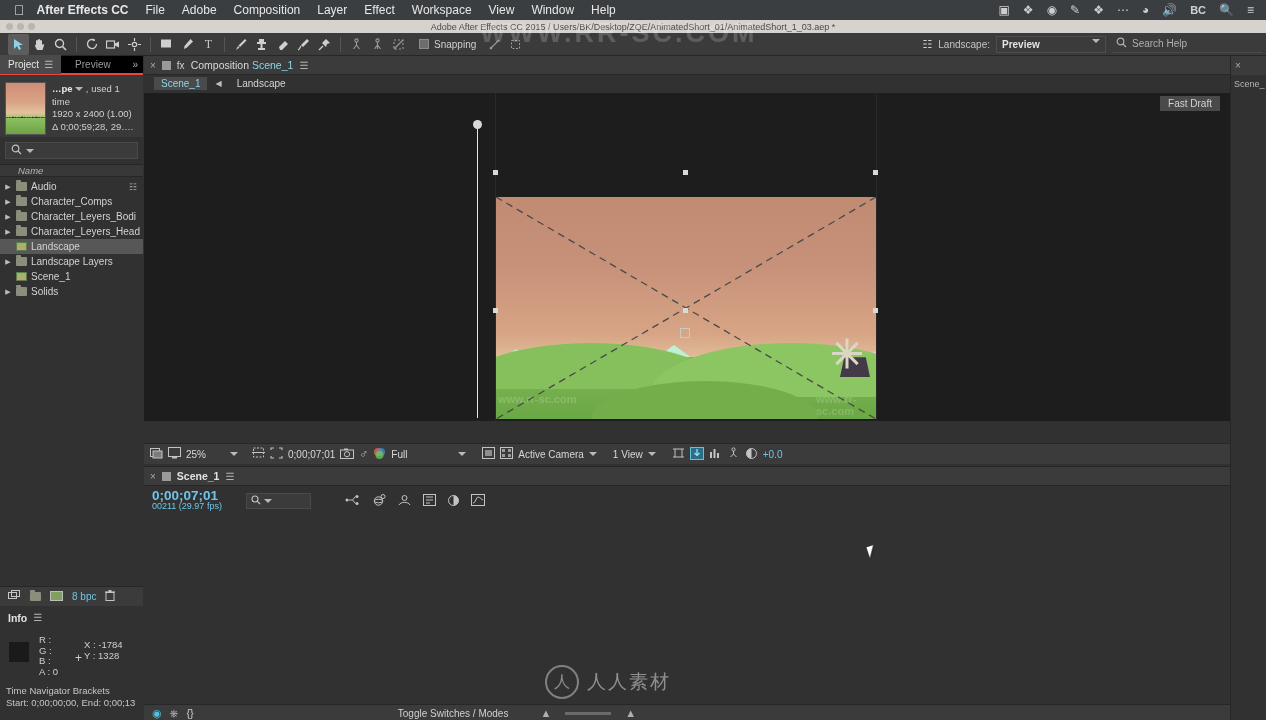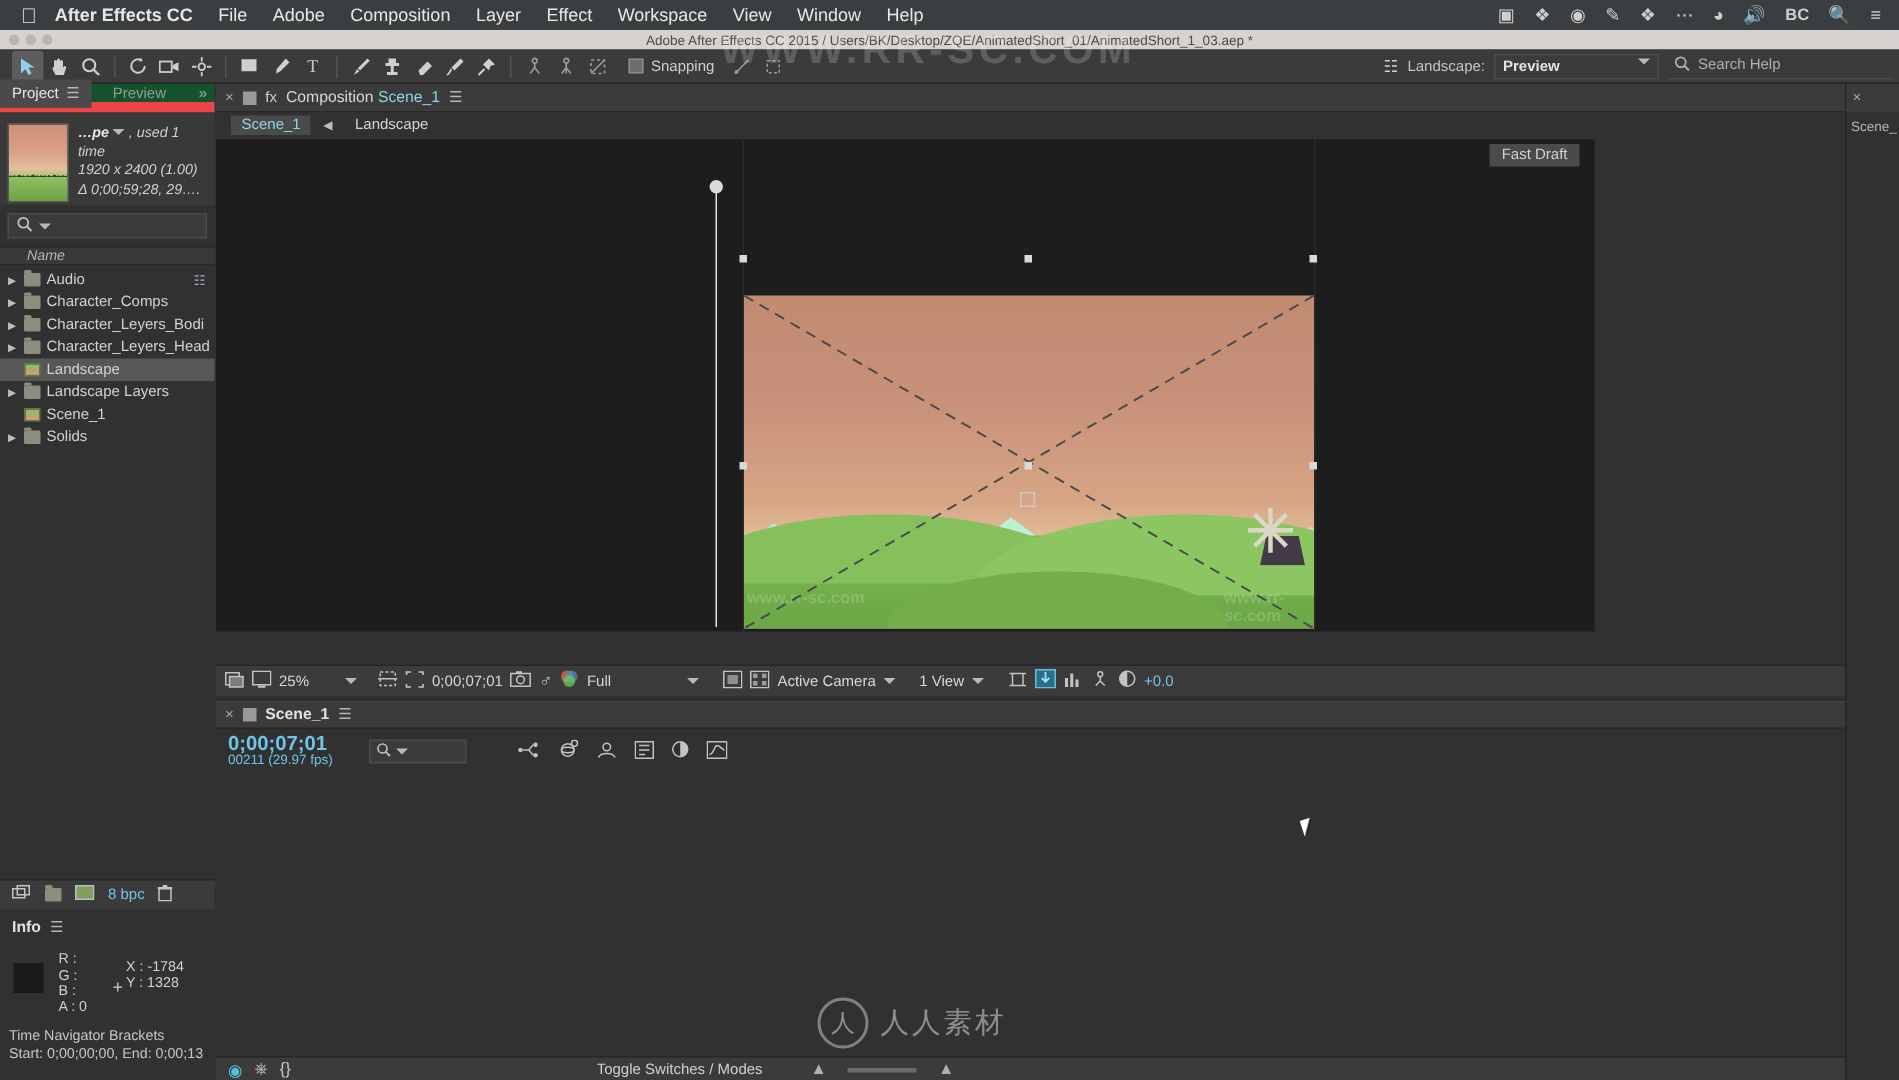--- a/index.html
+++ b/index.html
@@ -67,32 +67,32 @@
     width:150px;height:17px;background:#3b3b3b; display:flex;align-items:center;
     font-size:10px; color:#b0b0b0; gap:5px; padding-left:4px;
     border-bottom:1px solid #4a4a4a;
   }
 
   .caret{ width:0;height:0;border-left:4px solid transparent;border-right:4px solid transparent;border-top:4px solid #b9b9b9;}
 
   
   .leftcol{ position:absolute; left:0; top:56px; width:143px; height:664px; background:#313131;}
   .panelhead{
-    height:19px; background:#14532d; display:flex; align-items:center; gap:6px;
-    border-bottom:7px solid #ef4444;
+    height:19px; background:#000000; display:flex; align-items:center; gap:6px;
+    border-bottom:2px solid #ef4444;
   }
   .tab{
     height:19px; display:flex; align-items:center; padding:0 8px; font-size:10px;
     color:#9a9a9a; gap:5px;
   }
   .tab.active{ background:#4a4a4a; color:#e6e6e6;}
   .hamb{ letter-spacing:0; font-size:10px; color:#b5b5b5;}
   .chev{ margin-left:auto; padding-right:5px; color:#b0b0b0; font-size:10px;}
 
-  .projinfo{ display:flex; padding:7px 5px 4px 5px; gap:6px; background:#393939; height:62px;font-style:italic;}
+  .projinfo{ display:flex; padding:7px 5px 4px 5px; gap:6px; background:#393939; height:62px;}
   .thumb{
     width:42px;height:53px; border:1px solid #565656;
     background:linear-gradient(#ce8e77 0%, #d9a386 38%, #e4c19d 58%, #9fc270 70%, #7fb356 100%);
     position:relative; overflow:hidden;
   }
   .thumb .grass{ position:absolute; left:0;right:0;bottom:0;height:16px;
     background:linear-gradient(#8dbf63,#6da345);}
   .thumb .trees{ position:absolute;left:0;right:0;bottom:14px;height:4px;background:#2e3a22;}
   .projmeta{ font-size:9.5px; color:#d0d0d0; line-height:12.5px; padding-top:1px;}
   .projmeta .l1 b{ color:#e8e8e8;}
@@ -136,21 +136,21 @@
   .xclose{ font-size:10px; color:#a9a9a9;}
   .compicon{ width:9px;height:9px;background:#9a9a9a;}
   .fx{ font-size:10px; color:#cfcfcf;}
   .comptitle{ font-size:10.5px; color:#d8d8d8;}
   .comptitle b{ color:#8fd3e8; font-weight:normal;}
   .crumbs{ height:17px; background:#313131; display:flex; align-items:center; gap:8px; padding-left:10px;}
   .crumb{ font-size:10px; color:#8fd3e8; background:#4a4a4a; padding:1px 7px;}
   .crumb.plain{ background:none; color:#d4d4d4;}
   .backarrow{ color:#bdbdbd; font-size:8px;}
 
-  .canvas{ position:absolute; left:0; top:37px; width:919px; height:328px; background:#1d1d1d; overflow:hidden;}
+  .canvas{ position:absolute; left:0; top:37px; width:1086px; height:328px; background:#1d1d1d; overflow:hidden;}
   .fastdraft{
     position:absolute; right:10px; top:3px; font-size:10px; color:#d2d2d2;
     background:#4a4a4a; padding:2px 8px;
   }
   .guideV{ position:absolute; left:351px; top:0; bottom:0; width:1px; background:#2a2a2a;}
   .guideV.b{ left:732px; }
 
   .art{
     position:absolute; left:352px; top:104px; width:380px; height:222px;
     background:linear-gradient(#c18b72 0%, #c79079 30%, #d7a585 62%, #e3c49f 76%, #e8d0a8 82%);

